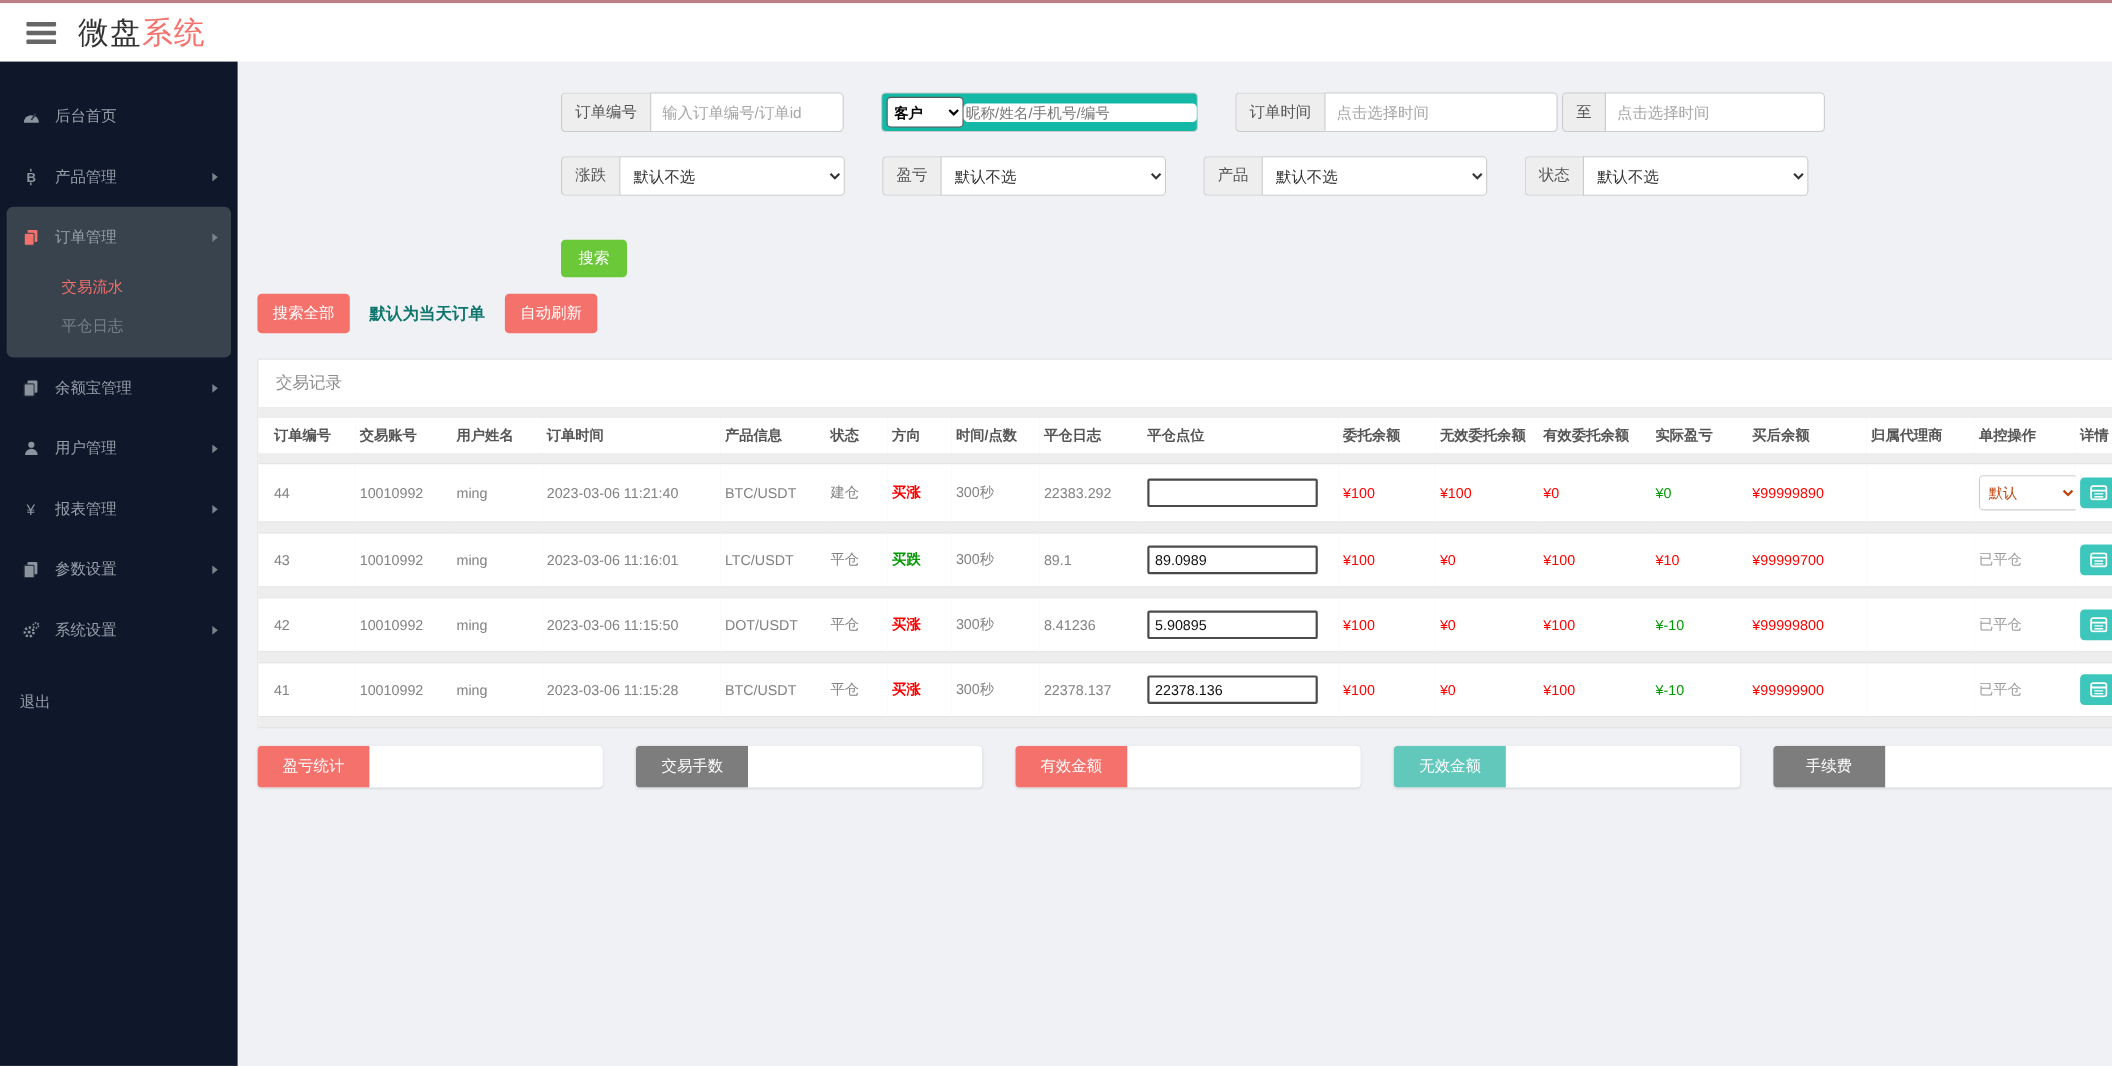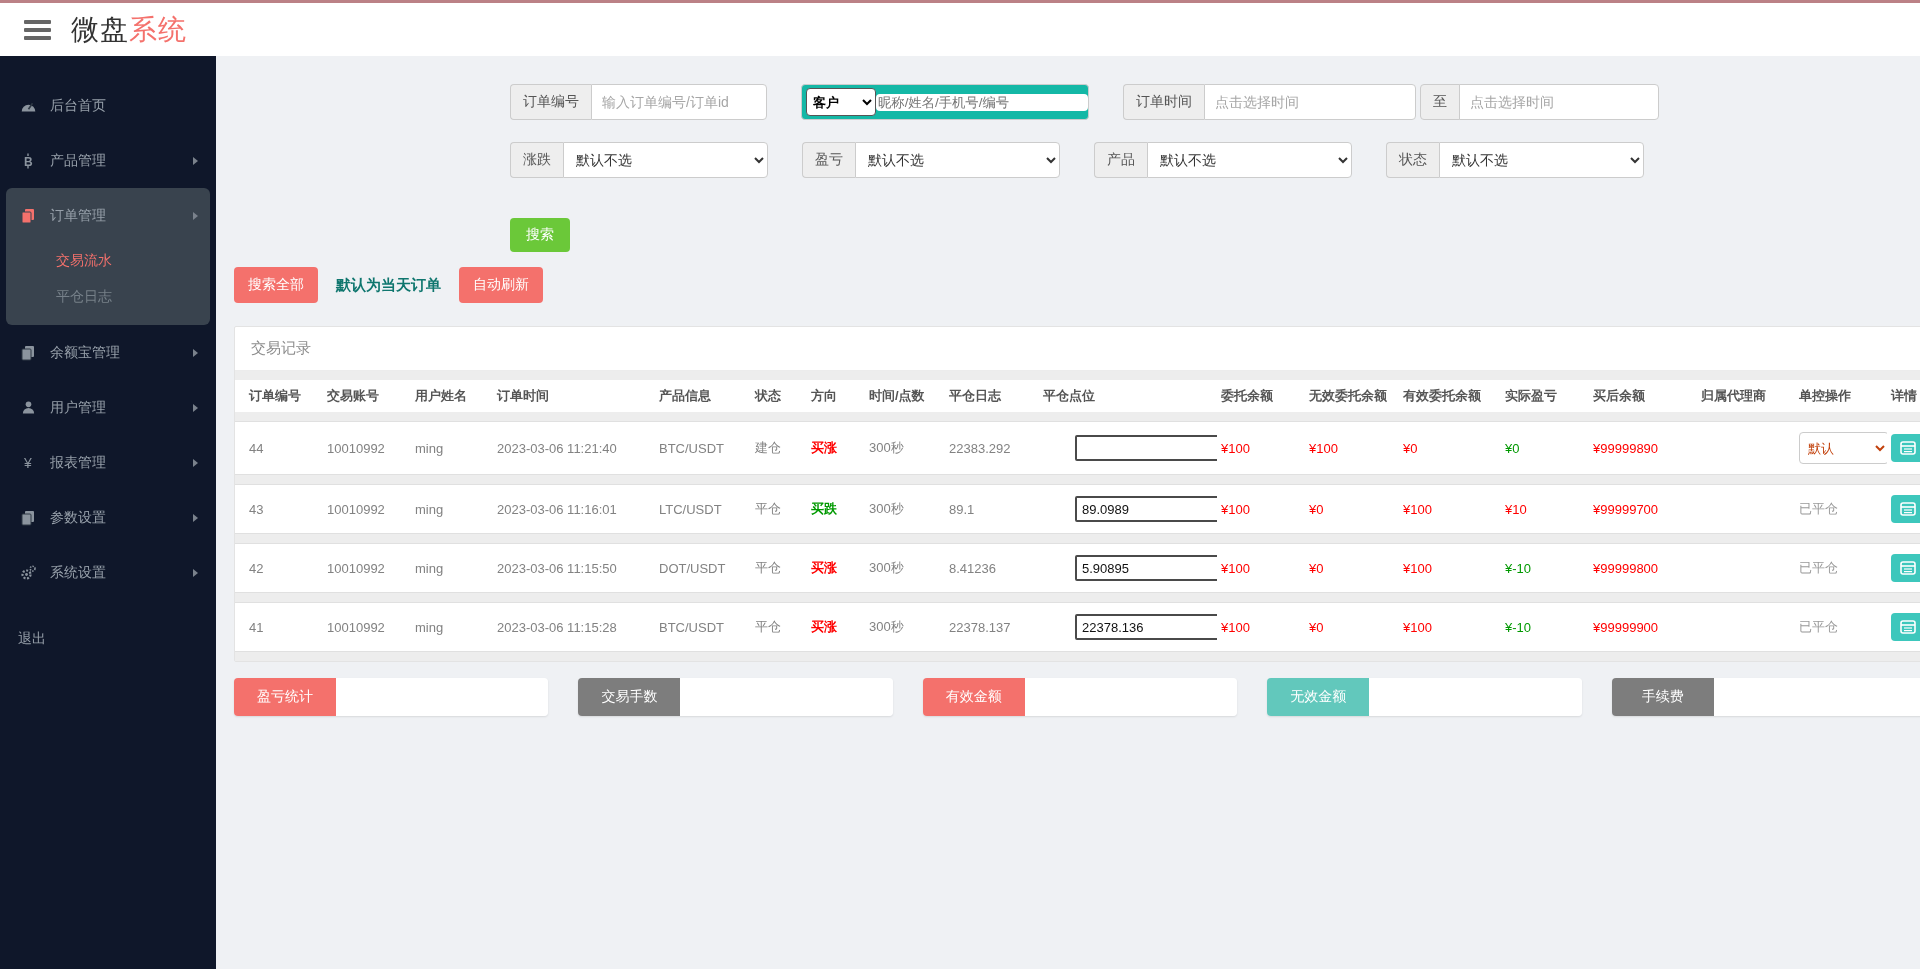--- a/index.html
+++ b/index.html
@@ -57,21 +57,21 @@
 
   
   .panel { margin-top:23px; width:1692px; background:#fff; border:1px solid #e3e3e3; border-radius:2px; }
   .panel-head { padding:12px 16px; font-size:15px; color:#8c8c8c; border-bottom:1px solid #ececec; }
   table { width:100%; border-collapse:separate; border-spacing:0 9px; background:#ededed; table-layout:fixed; }
   th { font-size:13px; color:#555; text-align:left; padding:7px 4px; background:#fff; white-space:nowrap; }
   td { font-size:13px; color:#828282; padding:10px 4px; background:#fff; border-top:1px solid #e0e0e0; border-bottom:1px solid #e0e0e0; white-space:nowrap; overflow:hidden; }
   th:first-child, td:first-child { padding-left:14px; }
   .red { color:#f00; } .grn { color:#090; } .muted { color:#999; }
   .dir { font-weight:bold; }
-  .close-input { width:155px; height:26px; border:2px solid #4a4a4a; border-radius:2px; font-size:13px; color:#111; padding:0 5px; outline:none;margin-left:32px; }
+  .close-input { width:155px; height:26px; border:2px solid #4a4a4a; border-radius:2px; font-size:13px; color:#111; padding:0 5px; outline:none; }
   .control-select { width:90px; height:32px; border:1px solid #ccc; border-radius:4px; font-size:13px; color:#c2410c; background:#fff; padding:0 4px; }
   .detail-btn { width:34px; height:28px; background:#3dc7bc; border:none; border-radius:4px; display:inline-flex; align-items:center; justify-content:center; cursor:pointer; }
 
   
   .summary { display:flex; gap:30px; margin-top:16px; width:1692px; }
   .sum { flex:1; display:flex; height:38px; border-radius:4px; overflow:hidden; box-shadow:0 1px 2px rgba(0,0,0,.10); }
   .sum .slbl { width:102px; display:flex; align-items:center; justify-content:center; color:#fff; font-size:14px; white-space:nowrap; }
   .sum .sval { flex:1; background:#fff; }
   .c-coral { background:#f4716c; } .c-gray { background:#7d7d7d; }
   .c-blue { background:#4fc1e9; } .c-teal { background:#62c8bc; }

